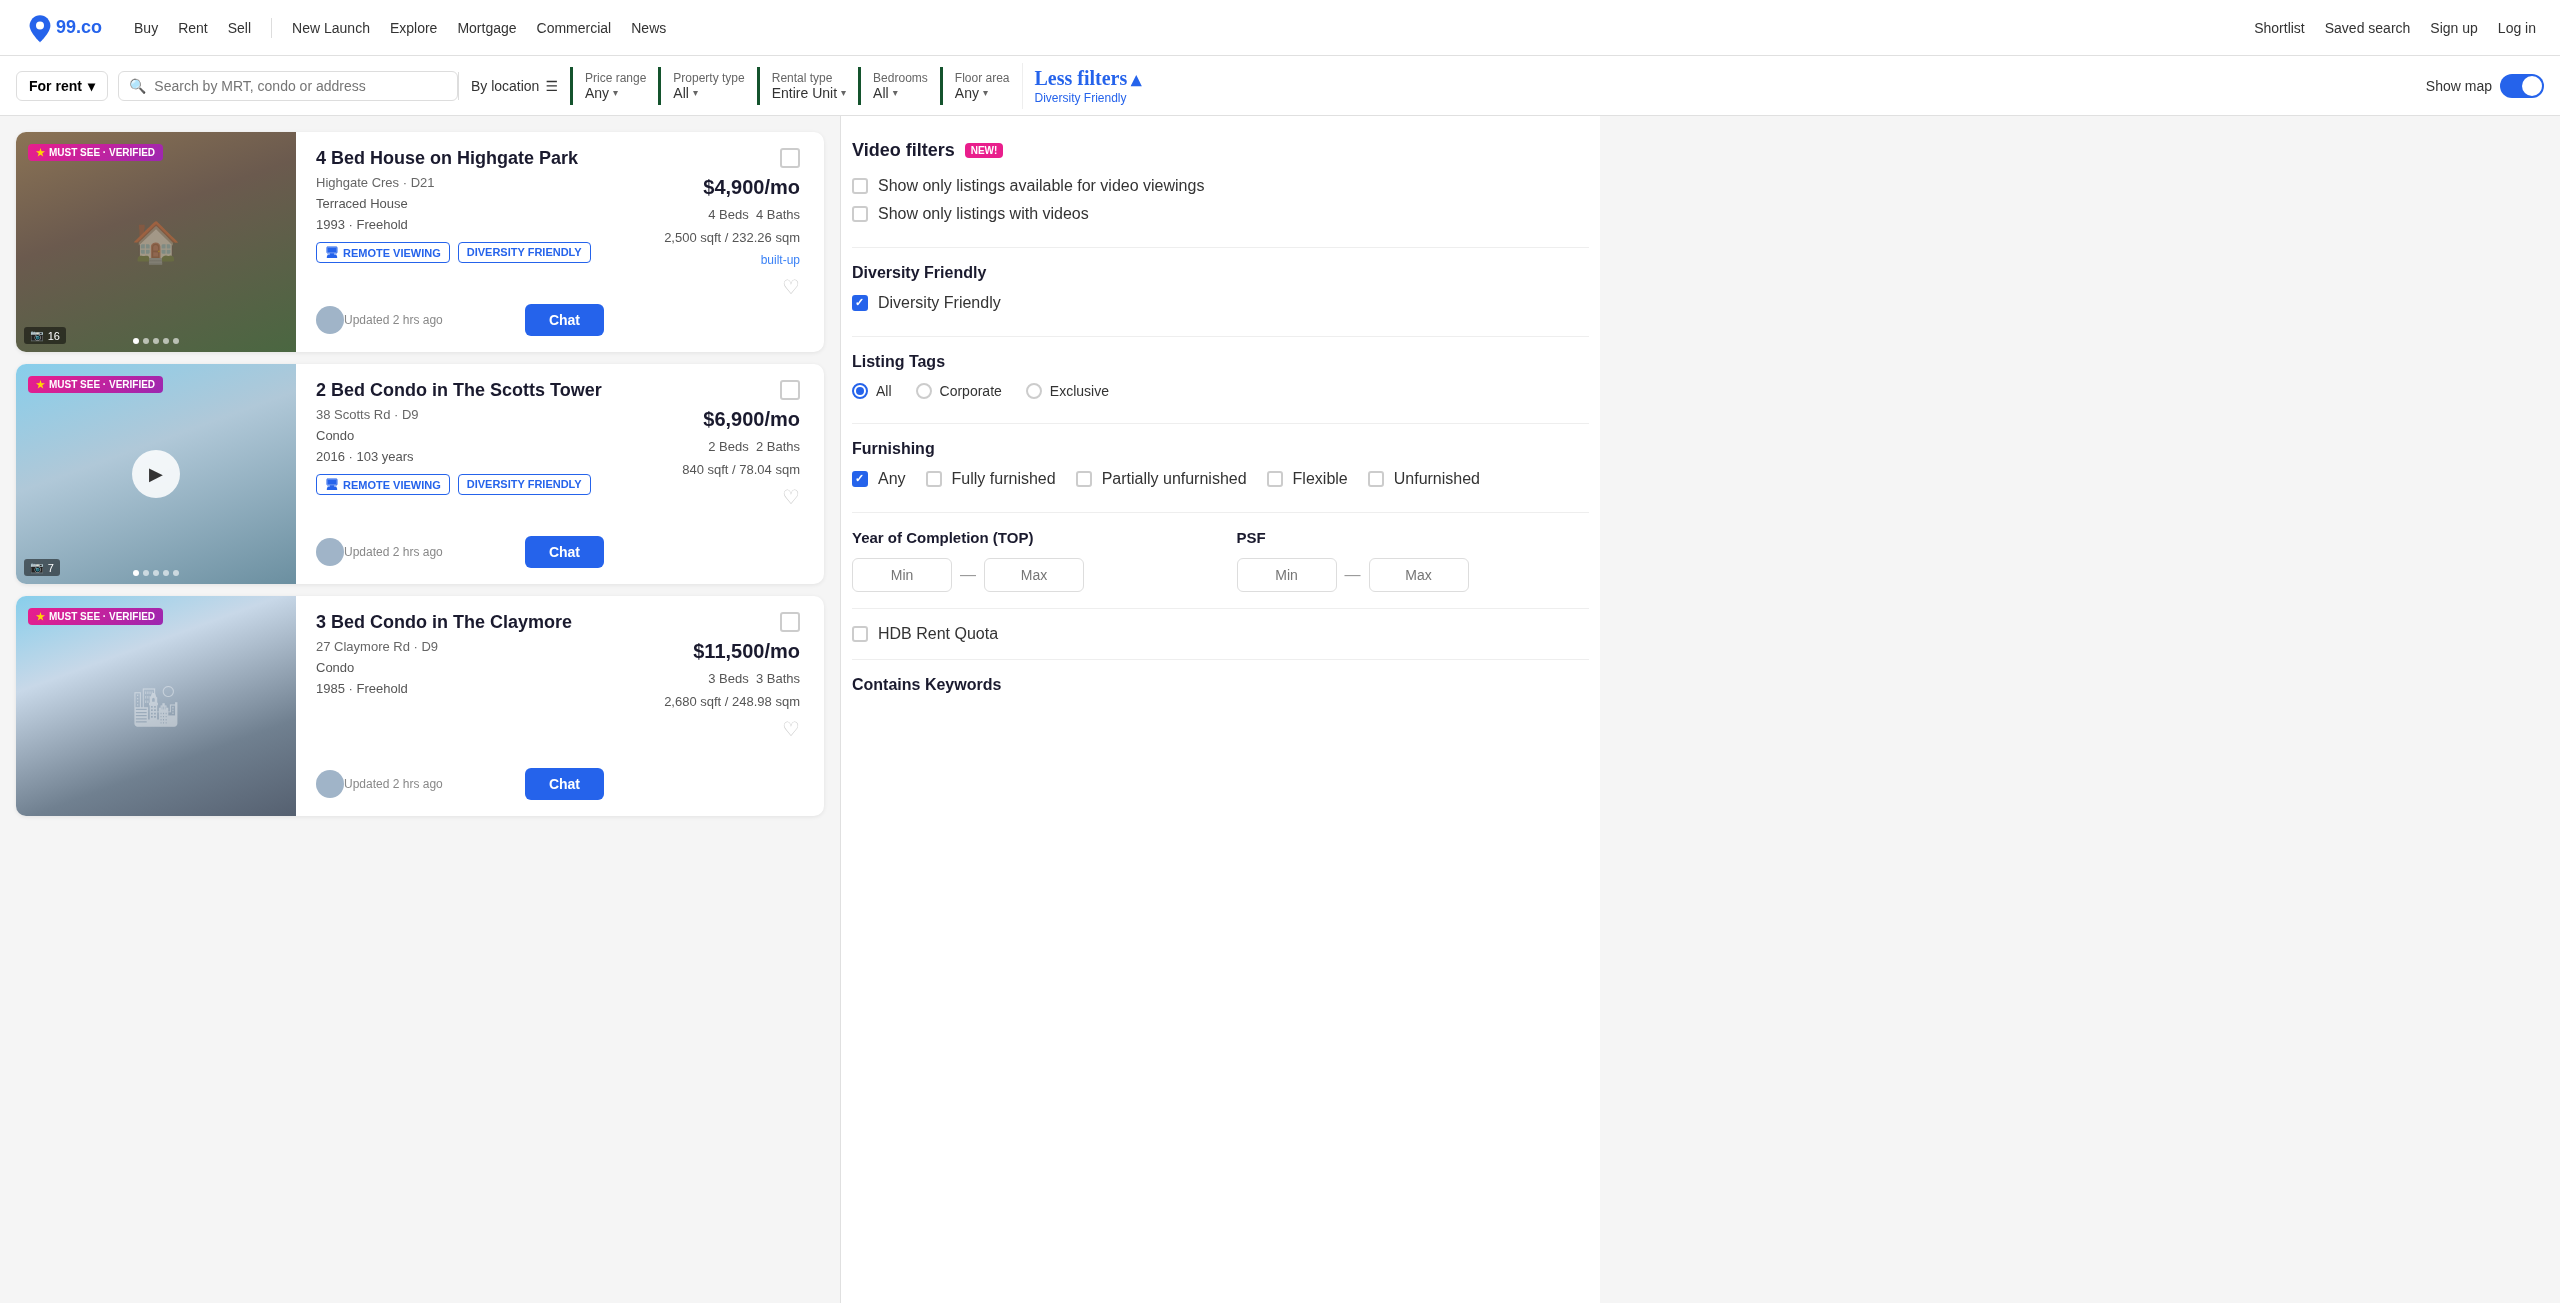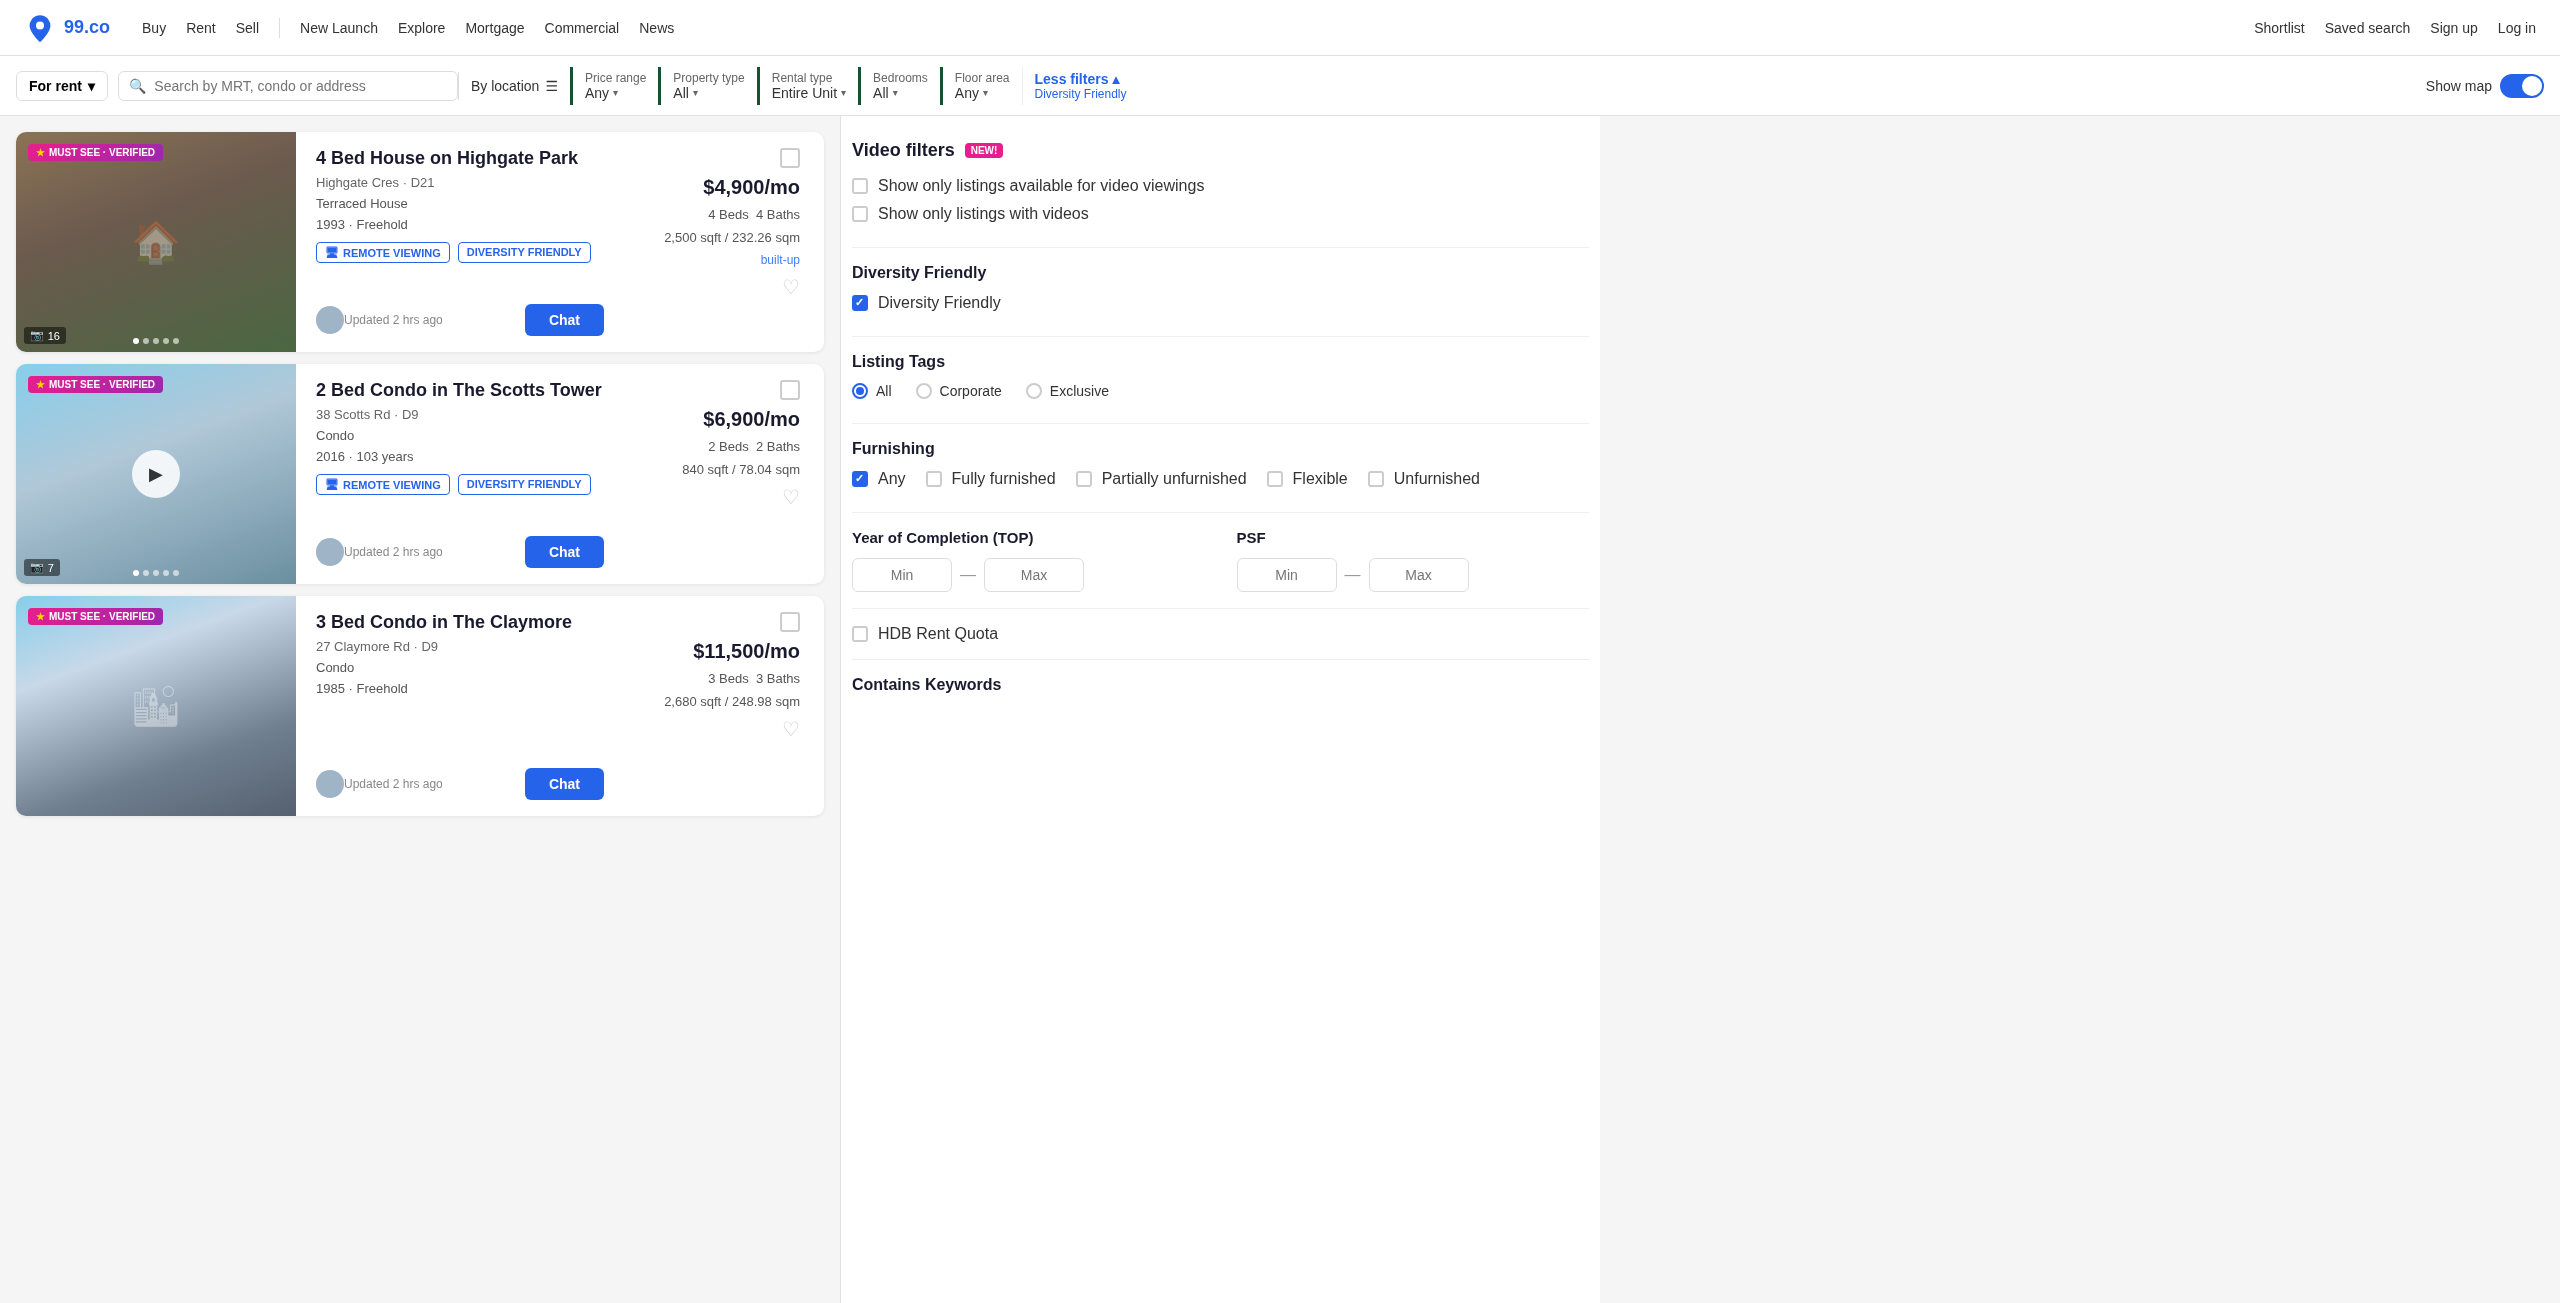--- a/index.html
+++ b/index.html
@@ -1,39 +1,39 @@
 <!DOCTYPE html>
 <html><head>
   <meta charset="utf-8">
   <style>
     * { box-sizing: border-box; margin: 0; padding: 0; }
     body { font-family: -apple-system, BlinkMacSystemFont, 'Segoe UI', sans-serif; background: #f5f5f5; font-size: 14px; color: #333; }
 
     
     .header { background: #fff; border-bottom: 1px solid #e0e0e0; display: flex; align-items: center; padding: 0 24px; height: 56px; gap: 24px; }
-    .logo { display: flex; align-items: center; gap: 8px; font-weight: 700; font-size: 18px; color: #2563eb; margin-right: 8px; }
+    .logo { display: flex; align-items: center; gap: 0; font-weight: 700; font-size: 18px; color: #2563eb; margin-right: 8px; }
     .logo-icon { width: 32px; height: 32px; }
     .nav-links { display: flex; gap: 20px; align-items: center; }
     .nav-link { color: #333; text-decoration: none; font-size: 14px; font-weight: 500; cursor: pointer; }
     .nav-divider { width: 1px; height: 20px; background: #ddd; }
     .header-right { margin-left: auto; display: flex; gap: 20px; align-items: center; }
     .header-right-link { color: #333; text-decoration: none; font-size: 14px; cursor: pointer; }
 
     
     .filter-bar { background: #fff; border-bottom: 1px solid #e0e0e0; display: flex; align-items: center; padding: 0 16px; height: 60px; gap: 0; flex-wrap: nowrap; }
     .for-rent-btn { display: flex; align-items: center; gap: 6px; background: #fff; border: 1px solid #ddd; border-radius: 6px; padding: 6px 12px; font-weight: 600; font-size: 14px; cursor: pointer; white-space: nowrap; margin-right: 10px; }
     .search-box { display: flex; align-items: center; border: 1px solid #ddd; border-radius: 6px; padding: 6px 10px; flex: 1; max-width: 340px; gap: 8px; background: #fff; }
     .search-box input { border: none; outline: none; font-size: 14px; flex: 1; color: #666; }
     .by-location-btn { display: flex; align-items: center; gap: 6px; padding: 6px 12px; font-size: 14px; color: #333; cursor: pointer; border-left: 1px solid #ddd; white-space: nowrap; }
     .filter-pill { display: flex; flex-direction: column; align-items: flex-start; padding: 4px 12px; cursor: pointer; border-left: 3px solid #14532d; white-space: nowrap; }
     .filter-pill-label { font-size: 12px; color: #666; }
     .filter-pill-value { font-size: 14px; font-weight: 500; color: #333; display: flex; align-items: center; gap: 4px; }
     .filter-pill-value .chevron { font-size: 10px; color: #666; }
     .less-filters-btn { display: flex; flex-direction: column; align-items: flex-start; padding: 4px 12px; cursor: pointer; border-left: 1px solid #eee; }
-    .less-filters-label { font-size: 14px; font-weight: 600; color: #2563eb; display: flex; align-items: center; gap: 4px; }
+    .less-filters-label { font-size: 20px; font-weight: 600; color: #2563eb; display: flex; align-items: center; gap: 4px; font-family: Liberation Serif, serif; }
     .less-filters-sub { font-size: 12px; color: #2563eb; }
     .show-map-toggle { display: flex; align-items: center; gap: 8px; margin-left: auto; font-size: 14px; color: #333; white-space: nowrap; }
     .toggle-switch { width: 44px; height: 24px; background: #2563eb; border-radius: 12px; position: relative; cursor: pointer; }
     .toggle-thumb { width: 20px; height: 20px; background: #fff; border-radius: 50%; position: absolute; top: 2px; right: 2px; transition: 0.2s; }
 
     
     .main-layout { display: flex; min-height: calc(100vh - 116px); }
 
     
     .listings-panel { flex: 1; padding: 16px; display: flex; flex-direction: column; gap: 12px; max-width: 840px; }

